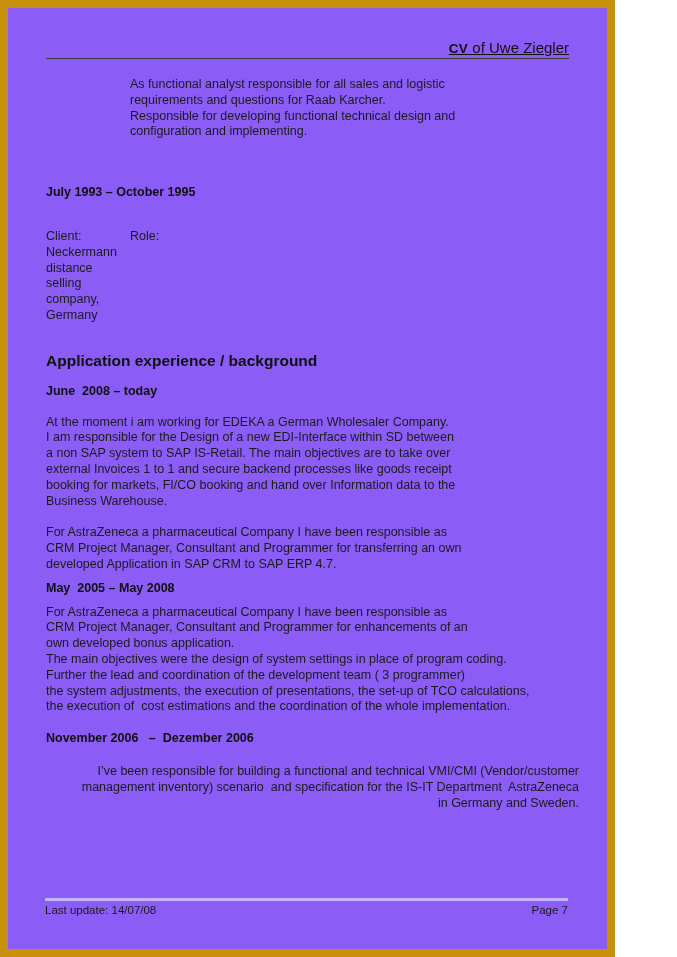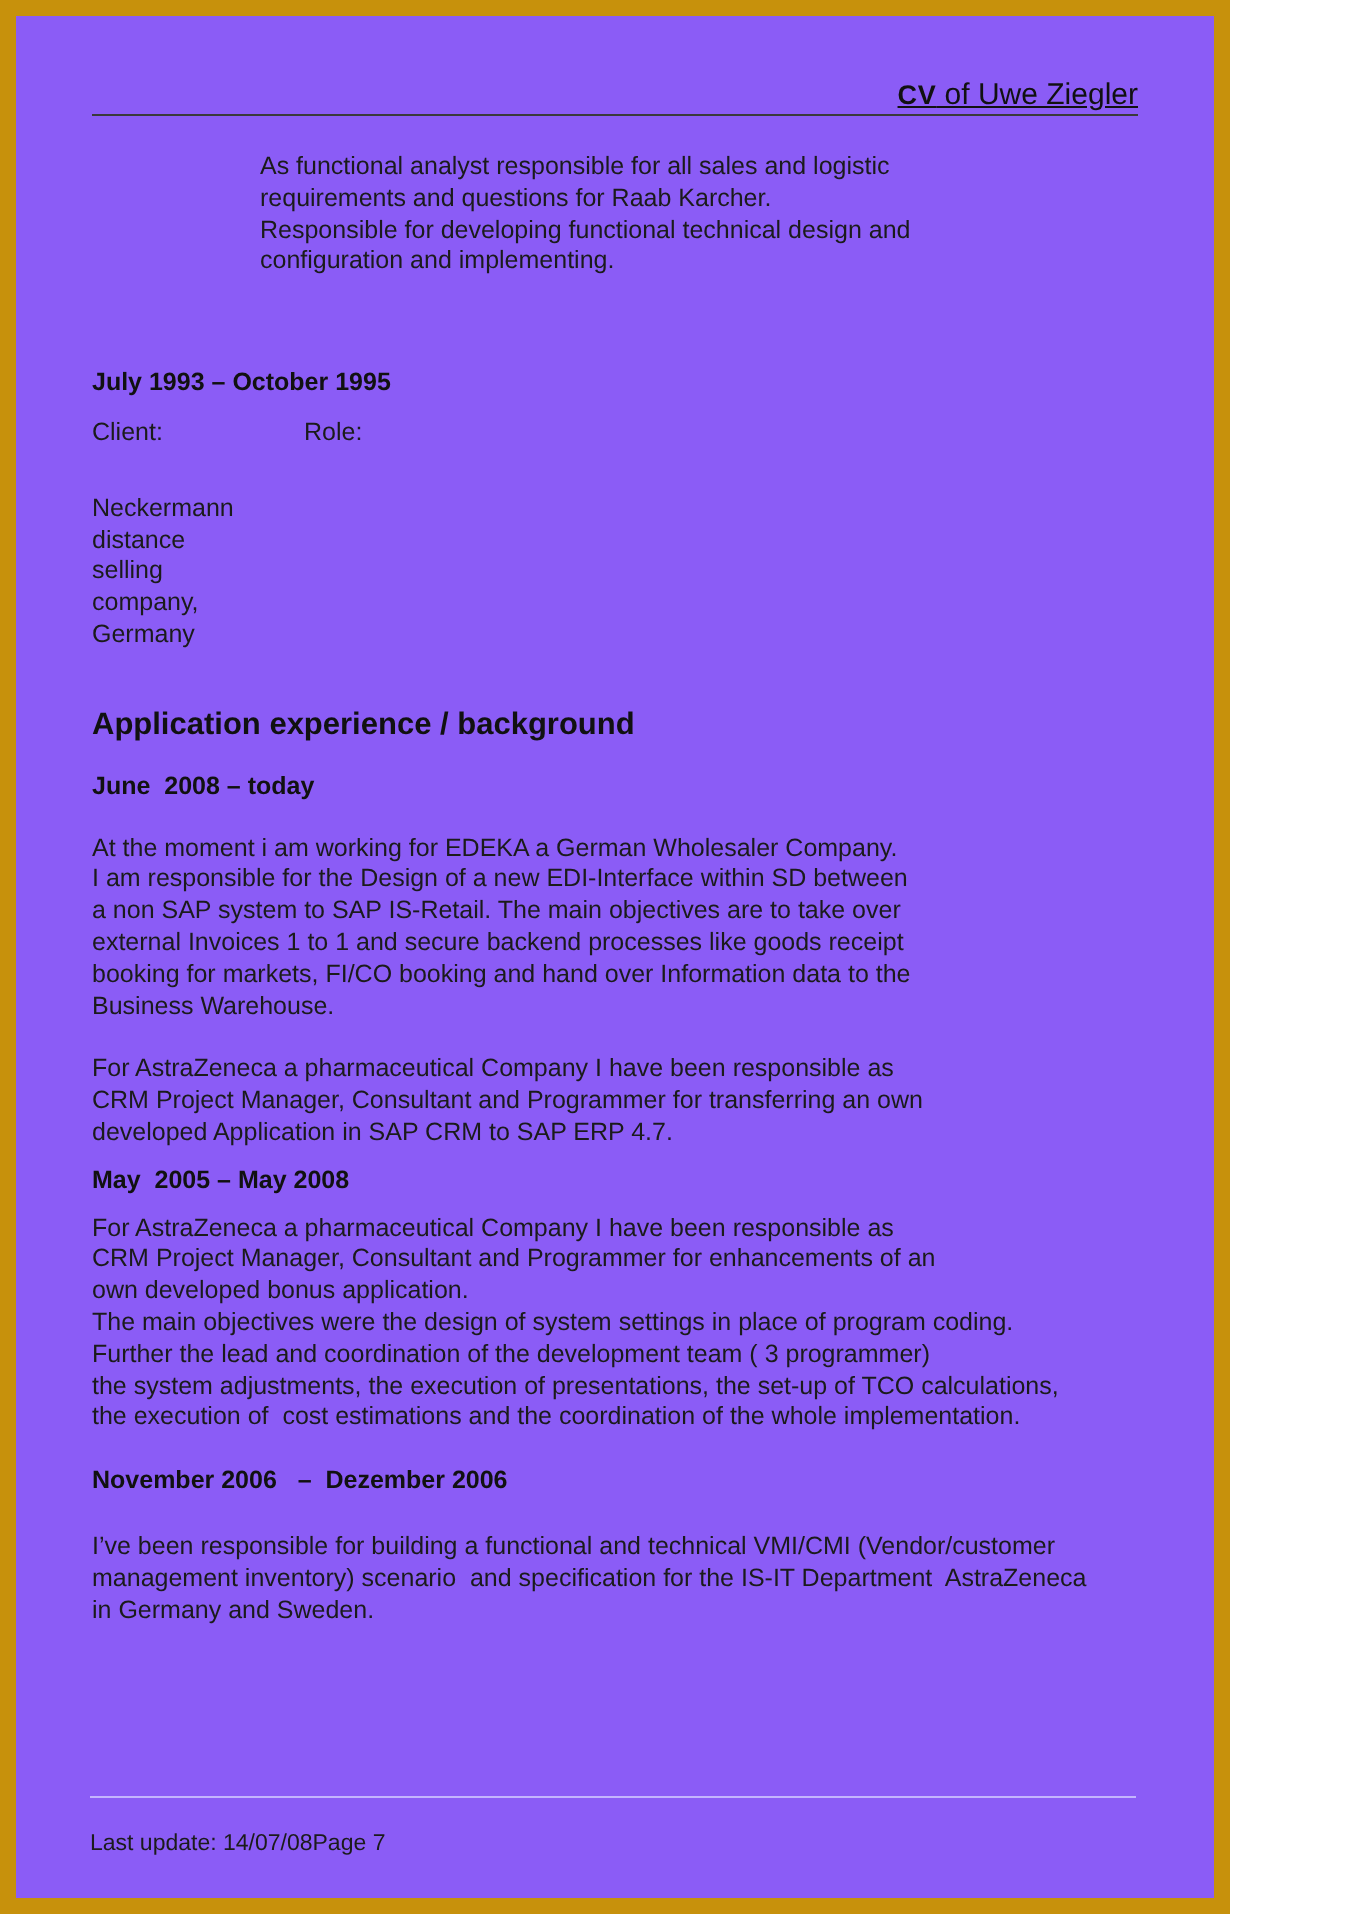--- a/index.html
+++ b/index.html
@@ -41,53 +41,53 @@
   .date-heading {
     font-size: 12.5px;
     line-height: 15.8px;
     font-weight: bold;
     margin: 0;
     white-space: pre-wrap;
     color: #111;
   }
   .dh-1993 { margin-top: 45px; }
   .client-grid {
-    margin-top: 9px;
+    margin-top: 28px;
     display: grid;
     grid-template-columns: 84px 1fr;
     font-size: 12.5px;
     line-height: 15.8px;
-    gap: 22px;
   }
   .client-grid .pre { white-space: pre-wrap; }
   .section-title {
     font-size: 15.5px;
     line-height: 19px;
     font-weight: bold;
     margin: 27px 0 0 0;
     color: #111;
   }
   .dh-june { margin-top: 14px; }
   .p-june  { margin-top: 15px; }
   .dh-july { margin-top: 11px; }
   .p-july  { margin-top: 16px; }
   .dh-may  { margin-top: 8px; }
   .p-may   { margin-top: 8px; }
   .dh-nov  { margin-top: 16px; }
-  .p-nov   { margin-top: 17px; }
+  .p-nov   { margin-top: 17px; text-align: right; }
   .footer {
     position: absolute;
     left: 37px;
     top: 890px;
     width: 523px;
-    border-top: 1px solid #c4b5fd;
+    border-top: 3px solid #c4b5fd;
     display: flex;
+    justify-content: space-between;
     font-size: 11.5px;
     line-height: 14px;
-    padding-top: 16px;
+    padding-top: 2px;
     color: #1b1b1b;
   }
 </style>
 </head>
 <body>
 
 <div class="page">
 
   <div class="header">
     <span class="header-title"><span class="cv">CV</span><span> of Uwe Ziegler</span></span>

